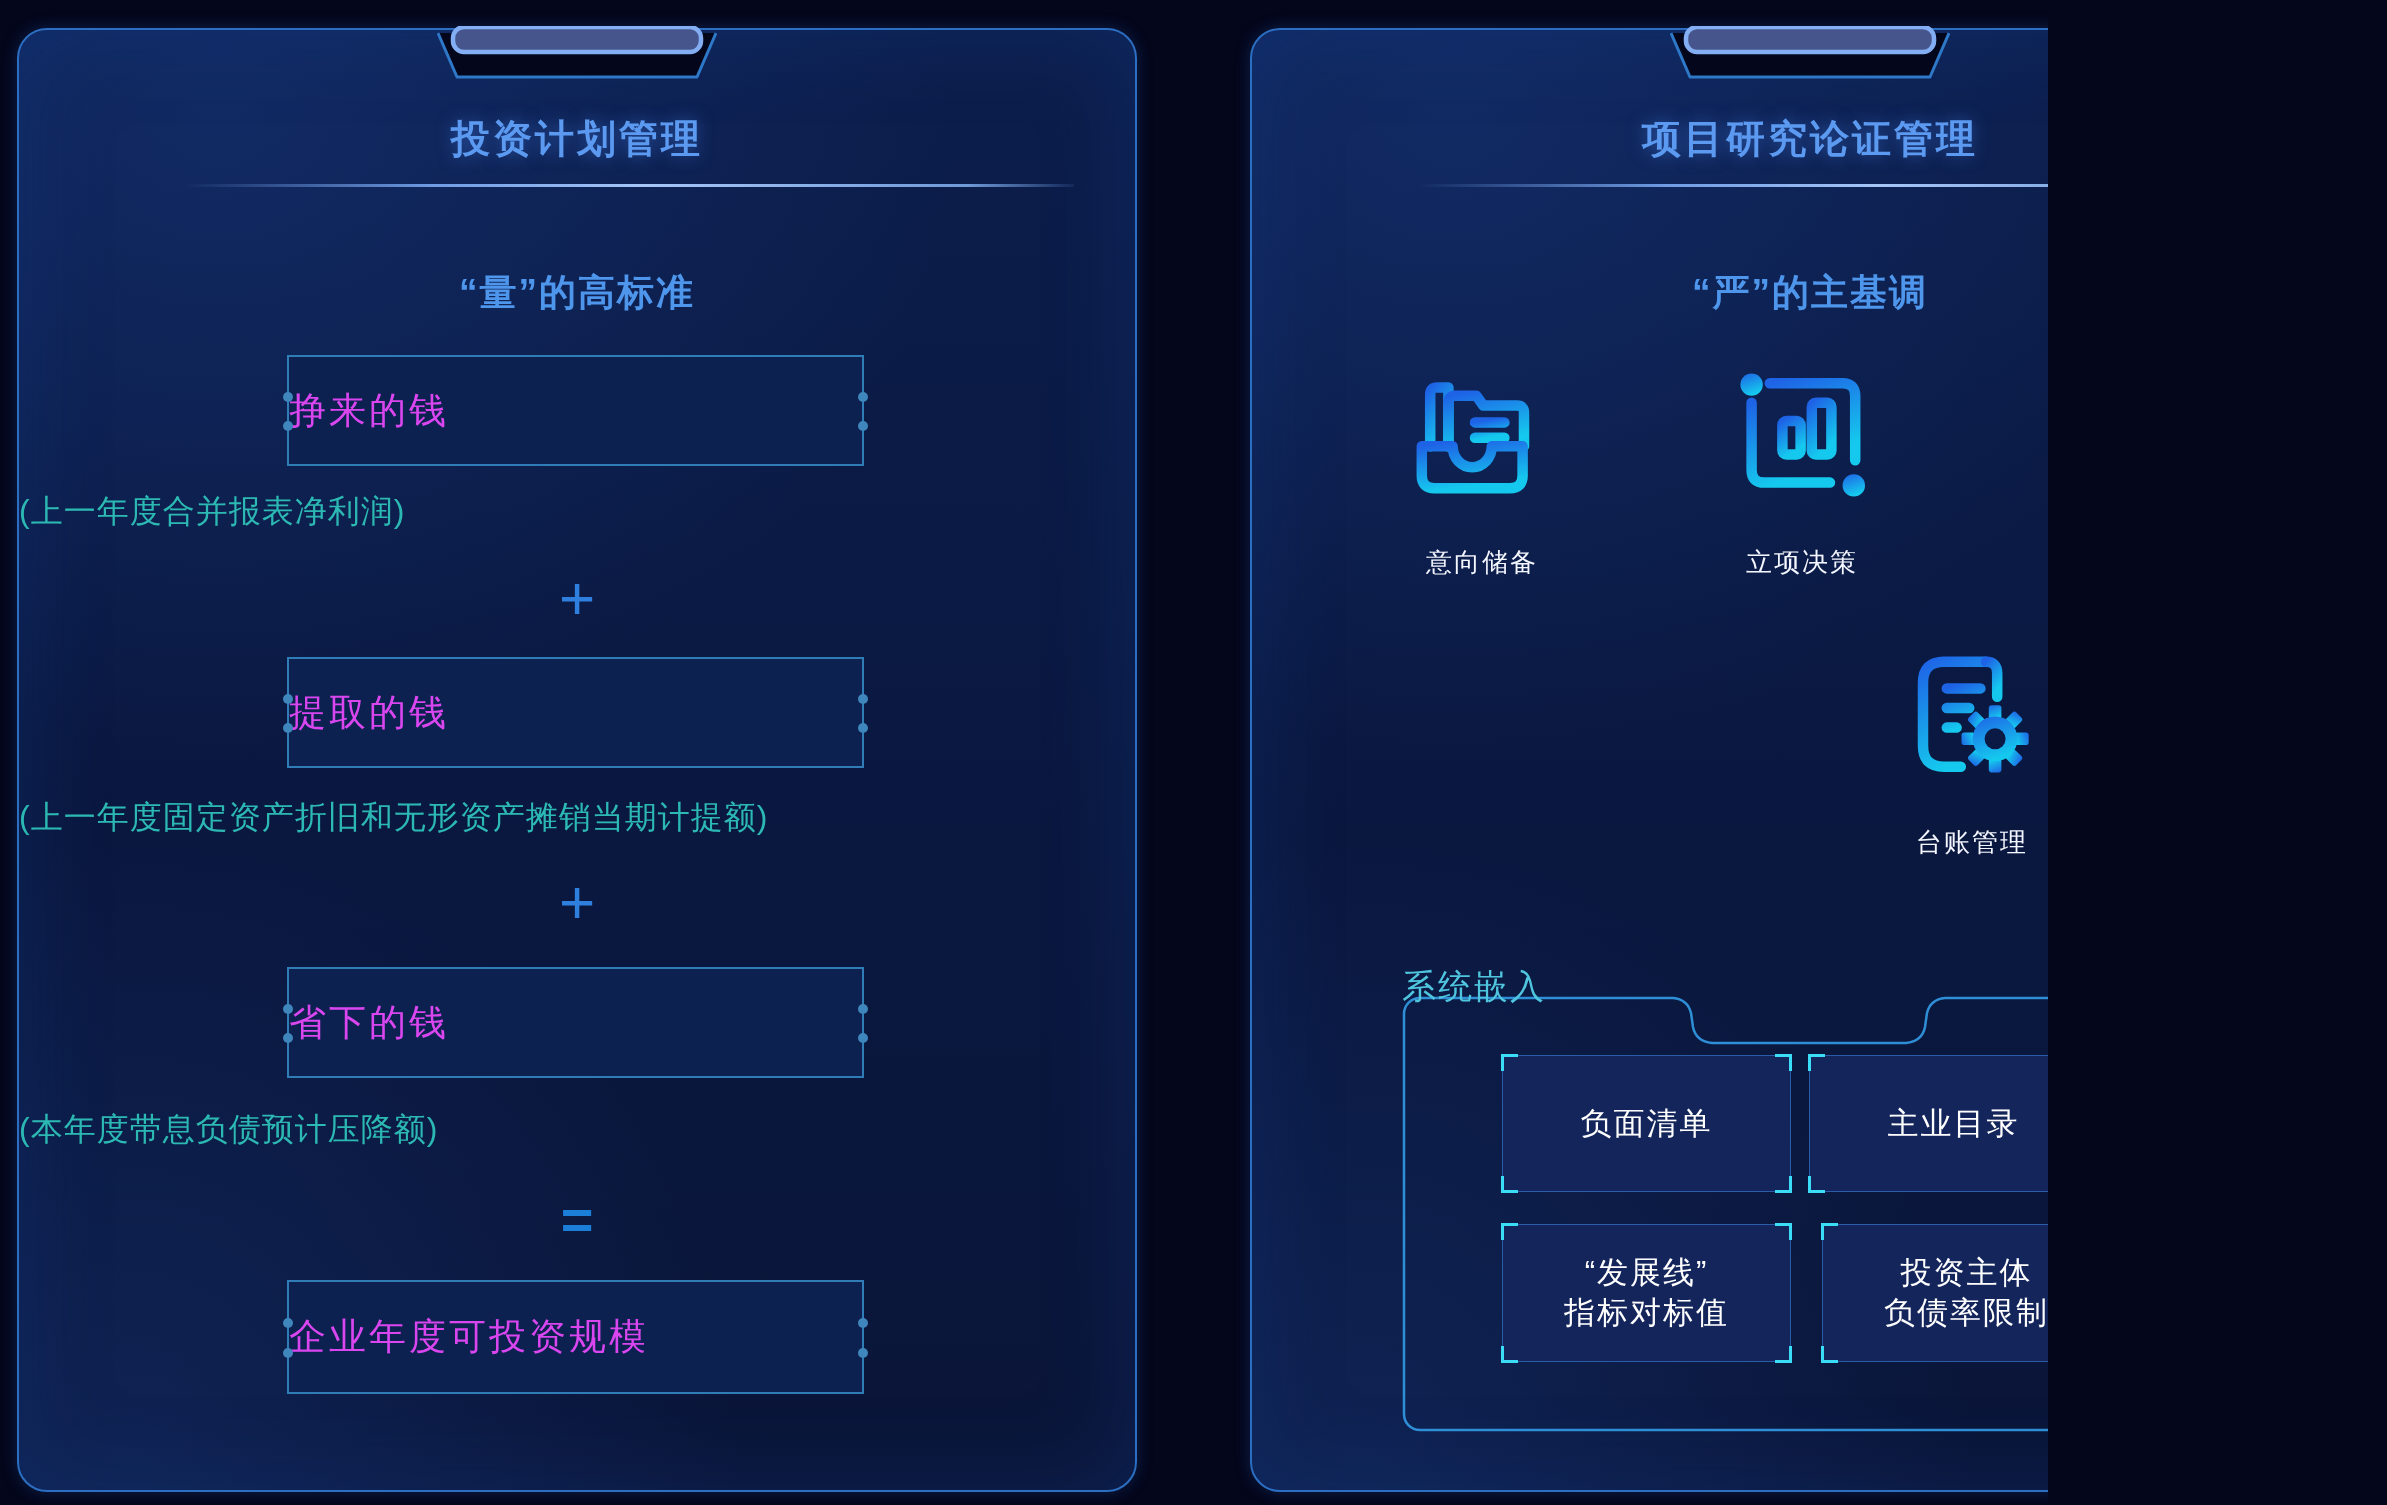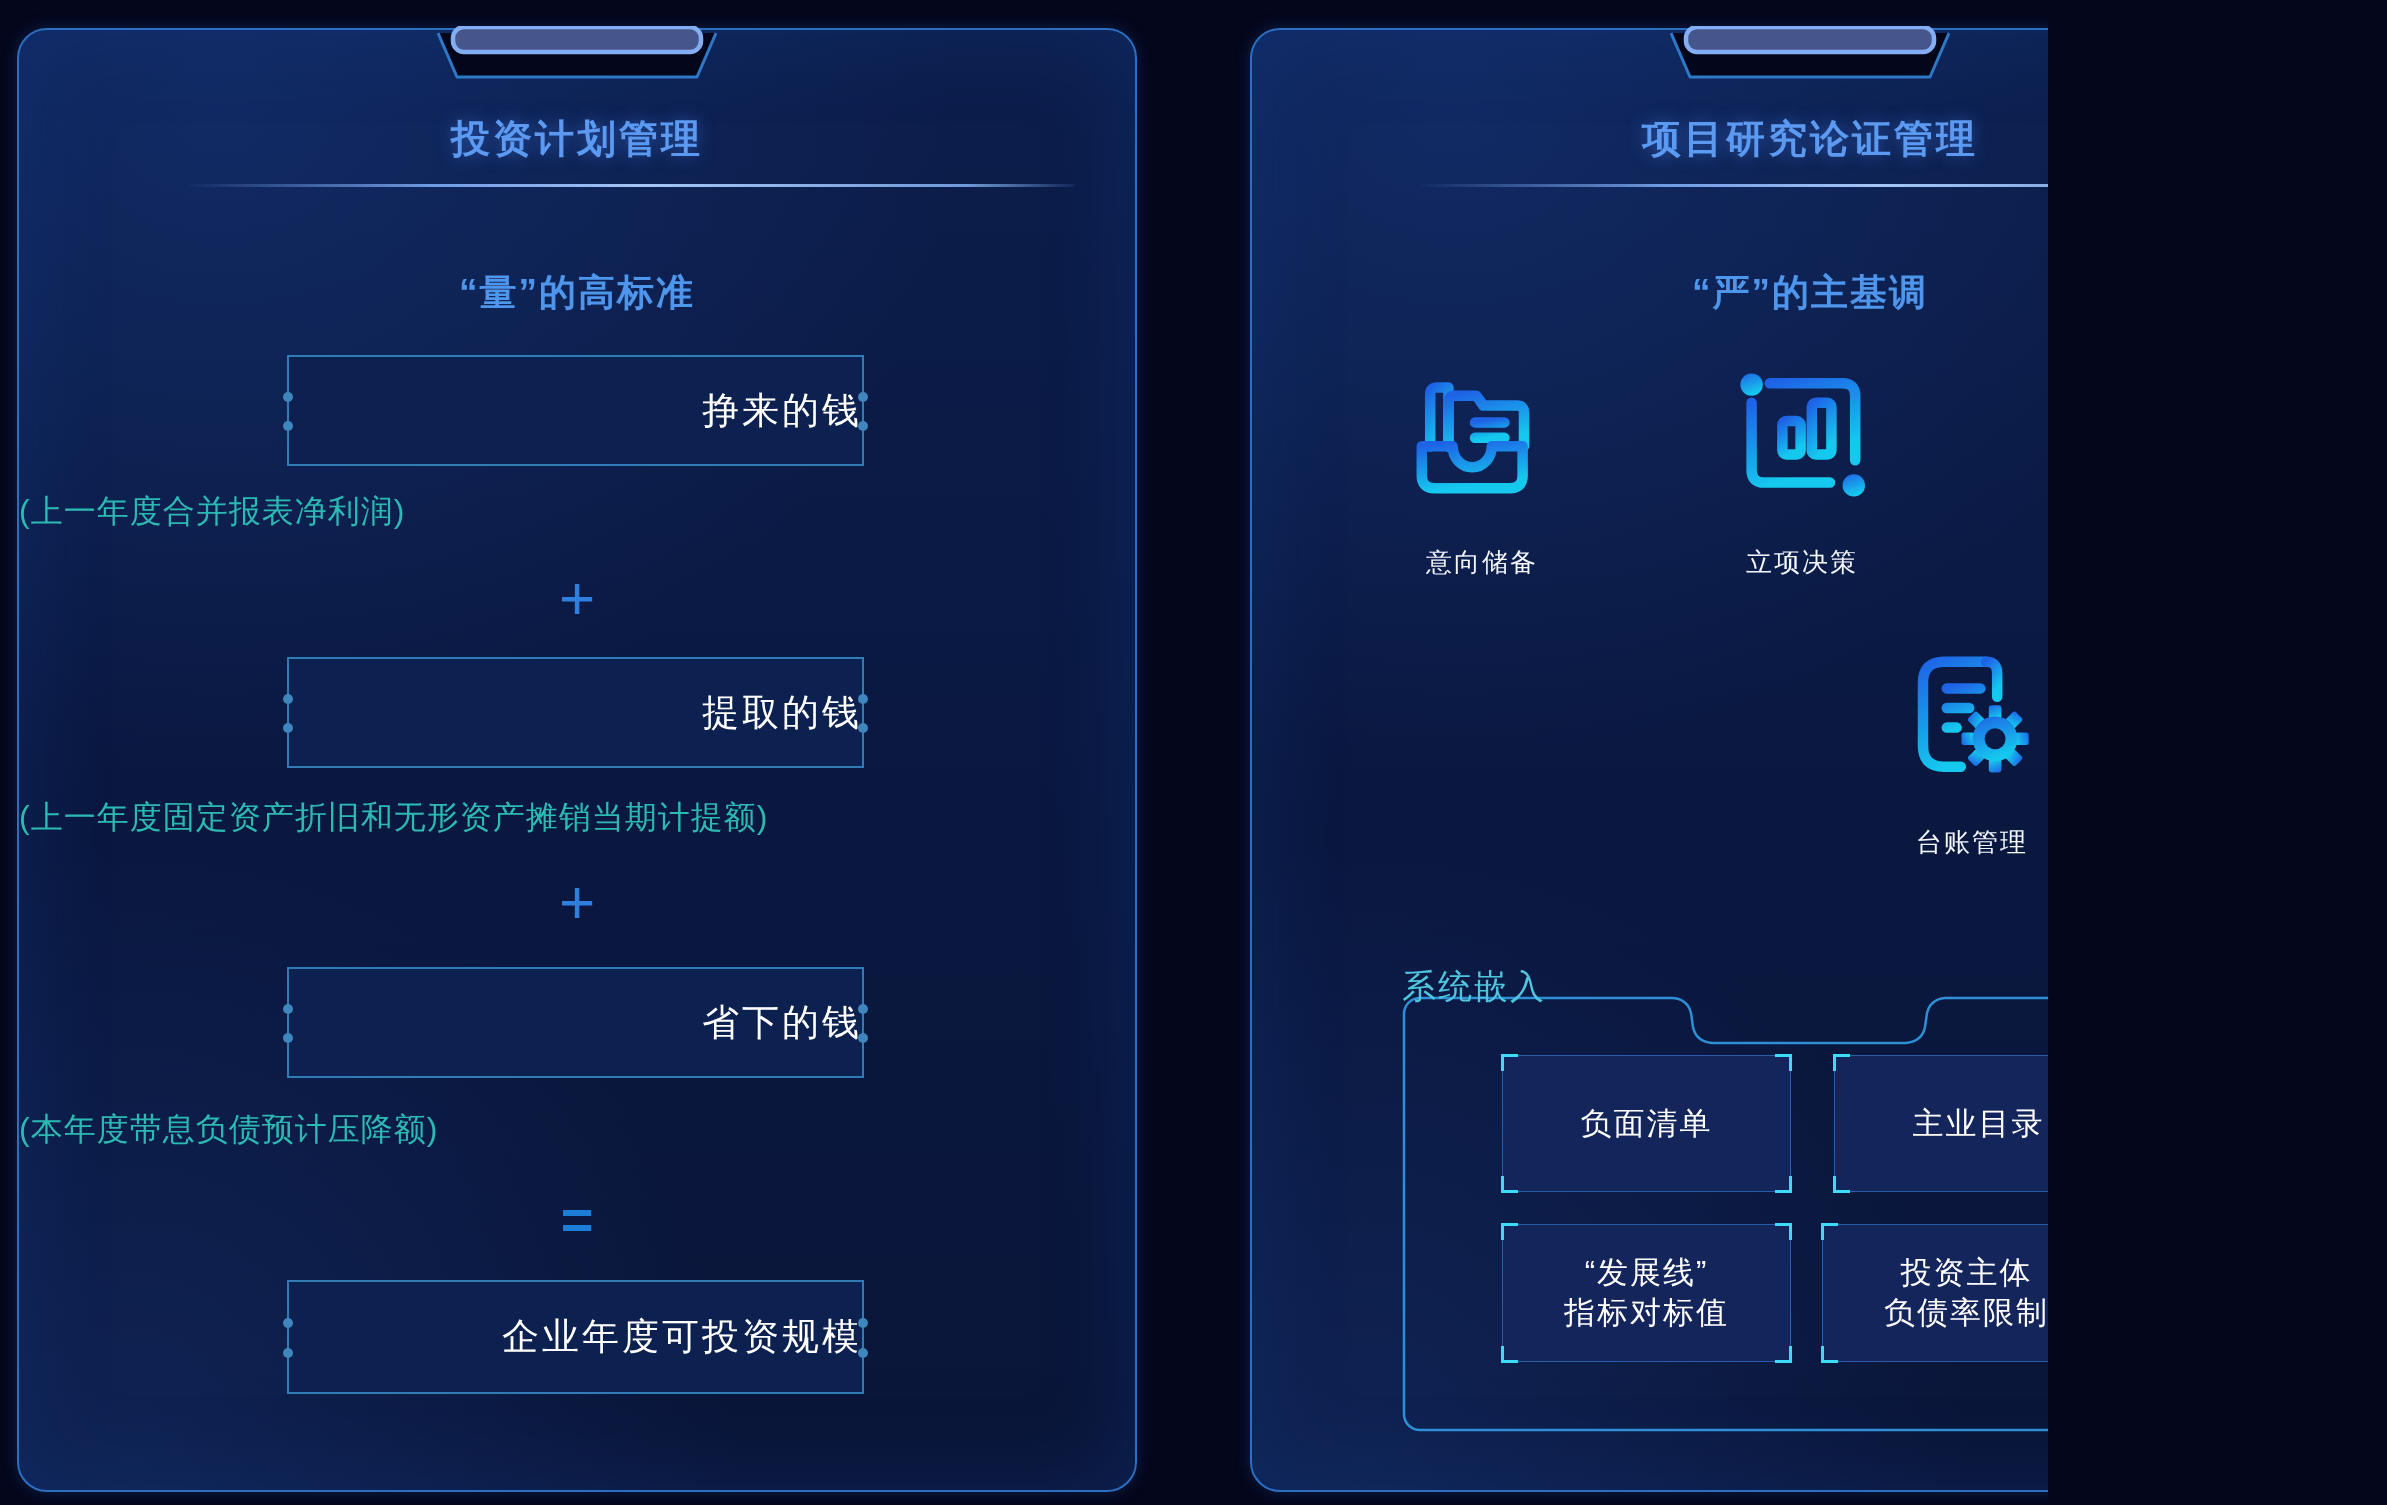--- a/index.html
+++ b/index.html
@@ -15,21 +15,21 @@
   .panel.left{left:17px;}
   .panel.right{left:1250px;}
   .notch{position:absolute;left:50%;margin-left:-140px;top:-4px;width:280px;height:58px;}
   .p-title{position:absolute;top:82px;left:0;width:100%;text-align:center;font-size:39px;font-weight:bold;
     color:#5B9AF0;letter-spacing:3px;text-shadow:0 0 16px rgba(70,130,240,.5);}
   .divider{position:absolute;top:154px;left:165px;width:890px;height:3px;
     background:linear-gradient(90deg,rgba(90,140,230,0) 0%,#6F9CE4 28%,#A6C6F8 52%,#6F9AD8 88%,rgba(90,140,230,.1) 100%);}
   .p-sub{position:absolute;top:238px;left:0;width:100%;text-align:center;font-size:37px;font-weight:bold;color:#4E95EC;letter-spacing:2px;}
   
   .fbox{position:absolute;left:268px;width:573px;height:107px;background:#0D2150;border:2px solid #2F7CB6;
-    display:flex;align-items:center;justify-content:flex-end;color:#ffffff;font-size:37px;letter-spacing:3px;}
+    display:flex;align-items:center;justify-content:flex-start;color:#d946ef;font-size:37px;letter-spacing:3px;}
   .fbox .dot{position:absolute;width:10px;height:10px;border-radius:50%;background:#3E86BC;}
   .dot.tl{left:-6px;top:33%;} .dot.bl{left:-6px;top:60%;} .dot.tr{right:-6px;top:33%;} .dot.br{right:-6px;top:60%;}
   .fcap{position:absolute;left:0;width:100%;text-align:left;font-size:32px;color:#2CB9B3;letter-spacing:1px;}
   .fop{position:absolute;left:0;width:100%;text-align:center;font-size:62px;line-height:64px;color:#2F7FDE;font-weight:400;}
   .fop.eq{font-weight:800;color:#1B7ED8;font-size:56px;}
   
   .feat{position:absolute;width:280px;height:230px;}
   .feat svg{position:absolute;left:70px;top:0;width:140px;height:140px;}
   .flabel{position:absolute;top:180px;left:0;width:100%;text-align:center;color:#F4F7FF;font-size:26px;letter-spacing:2px;}
   
@@ -198,21 +198,21 @@
       </svg>
       <div class="sys-label">系统嵌入</div>
 
       <div class="sbox" style="left:100px;top:59px;height:135px">
         <i class="c ctl"></i>
           <i class="c ctr"></i>
         <i class="c cbl"></i>
           <i class="c cbr"></i>
         <span>负面清单</span>
       </div>
-      <div class="sbox" style="left:432px;top:59px;height:135px">
+      <div class="sbox" style="left:407px;top:59px;height:135px">
         <i class="c ctl"></i>
           <i class="c ctr"></i>
         <i class="c cbl"></i>
           <i class="c cbr"></i>
         <span>主业目录</span>
       </div>
       <div class="sbox" style="left:100px;top:228px;height:136px">
         <i class="c ctl"></i>
           <i class="c ctr"></i>
         <i class="c cbl"></i>

